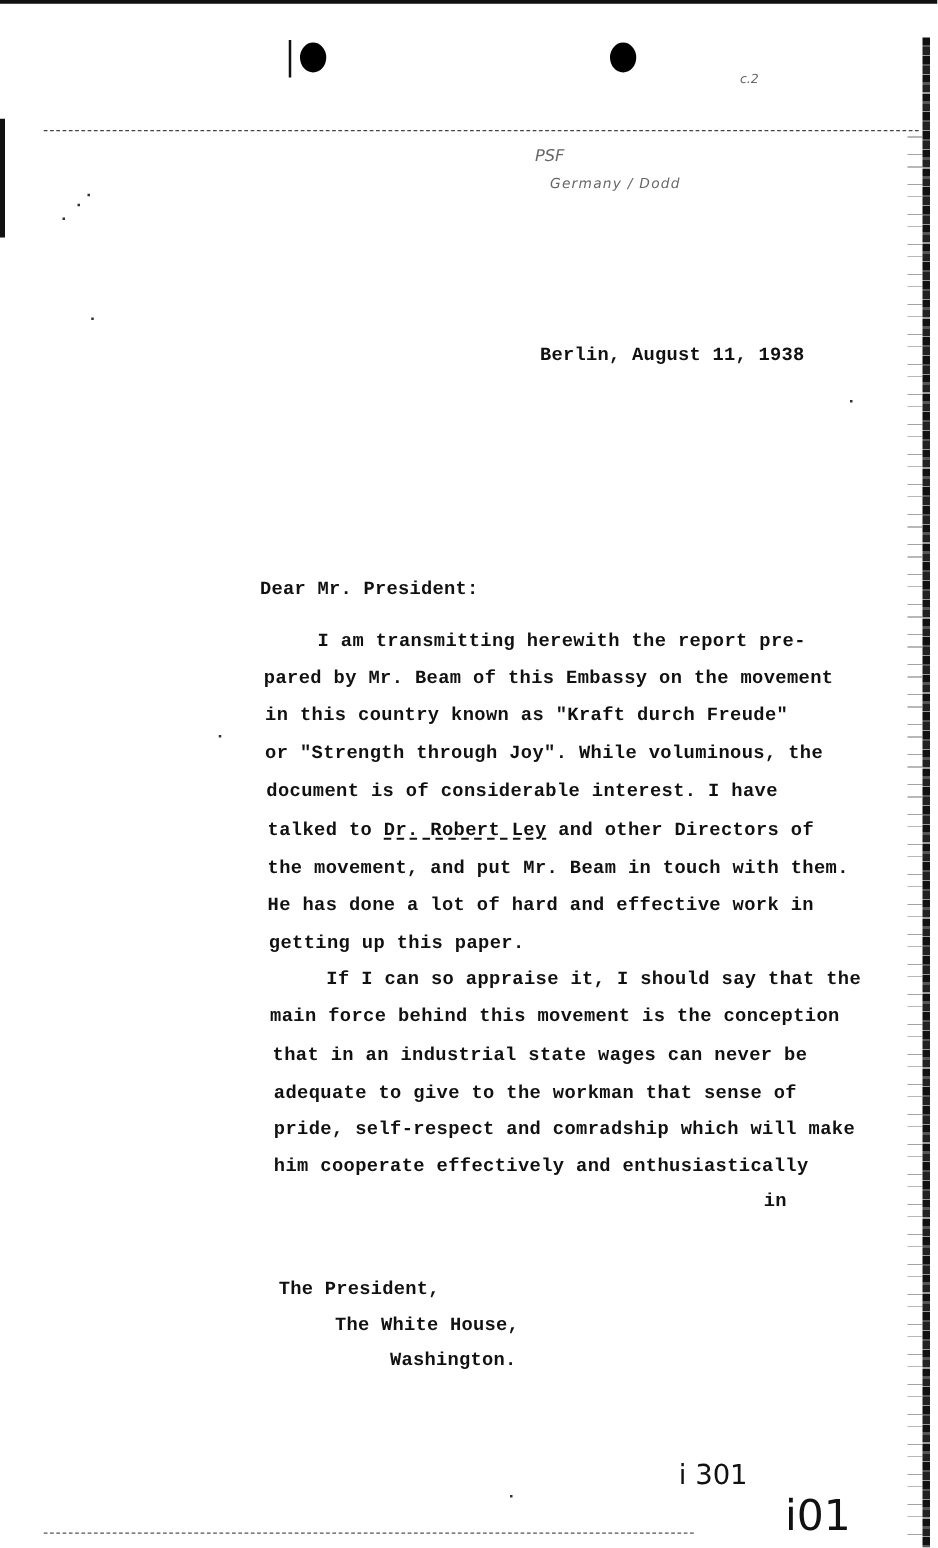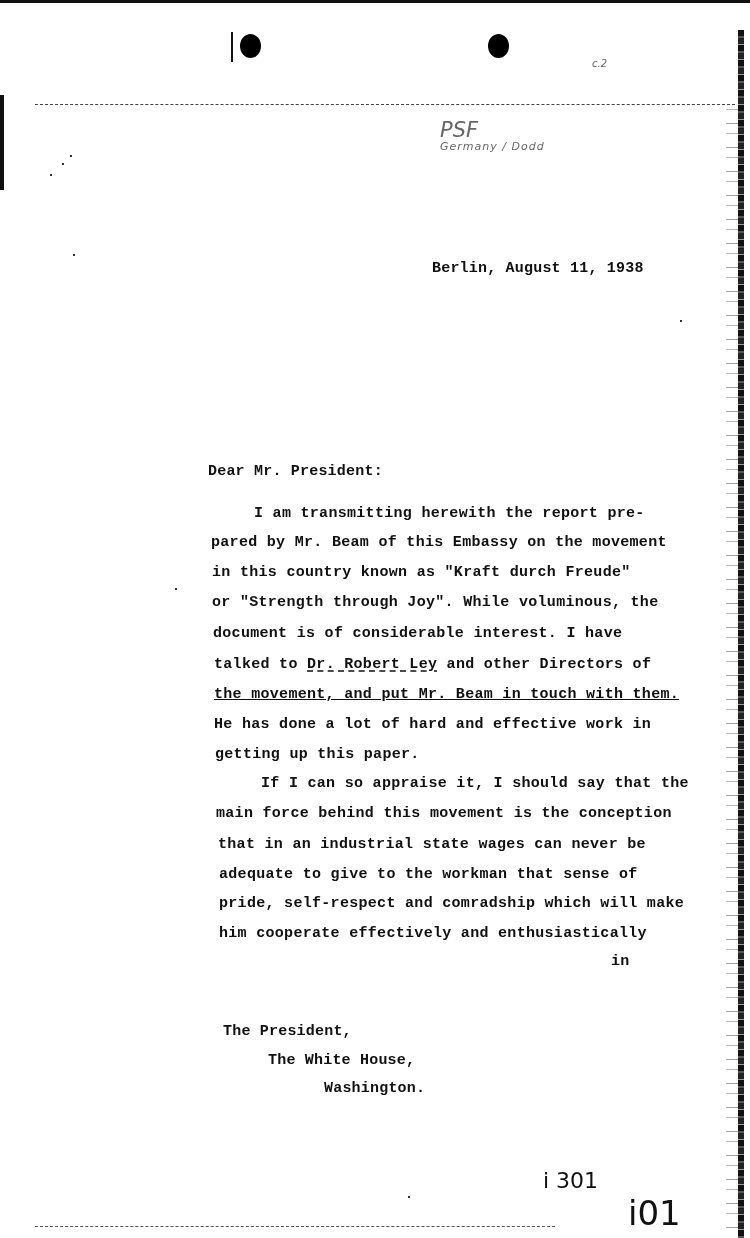--- a/index.html
+++ b/index.html
@@ -33,62 +33,62 @@
 <div class="right-edge"></div>
 <div class="right-speckle"></div>
 <div class="fold-line"></div>
 <div class="bottom-line"></div>
 
 <div class="punch-tick"></div>
 <div class="punch" style="left:240px; top:34px;"></div>
 <div class="punch" style="left:488px; top:34px;"></div>
 
 <div class="hand" style="left:592px; top:58px; font-size:10px;">c.2</div>
-<div class="hand" style="left:440px; top:118px; font-size:21px;text-align:right;">PSF</div>
+<div class="hand" style="left:428px; top:118px; font-size:13px;text-align:right;">PSF</div>
 <div class="hand" style="left:440px; top:140px; font-size:11px; letter-spacing:1px;">Germany / Dodd</div>
 
 <div class="speck" style="left:70px;top:155px"></div>
 <div class="speck" style="left:62px;top:163px"></div>
 <div class="speck" style="left:50px;top:174px"></div>
 <div class="speck" style="left:73px;top:254px"></div>
 <div class="speck" style="left:680px;top:320px"></div>
 <div class="speck" style="left:175px;top:588px"></div>
 <div class="speck" style="left:408px;top:1196px"></div>
 
-<div class="text" style="left:432px; top:260px;">Berlin, August 11, 1938</div>
+<div class="text" style="left:432px; top:276px;">Berlin, August 11, 1938</div>
 
 <div class="text" style="left:208px; top:463px;">Dear Mr. President:</div>
 
 <div>
   <div class="body-line" style="left:254px; top:505px;">I am transmitting herewith the report pre-</div>
   <div class="body-line" style="left:211px; top:534px;text-align:center;">pared by Mr. Beam of this Embassy on the movement</div>
   <div class="body-line" style="left:212px; top:564px;">in this country known as "Kraft durch Freude"</div>
   <div class="body-line" style="left:212px; top:594px;">or "Strength through Joy".  While voluminous, the</div>
   <div class="body-line" style="left:213px; top:625px;">document is of considerable interest.  I have</div>
   <div class="body-line" style="left:214px; top:656px;">
     <span>talked to</span>
     <span class="underline">Dr. Robert Ley</span>
     <span>and other Directors of</span>
   </div>
-  <div class="body-line" style="left:214px; top:686px;text-decoration:underline;">the movement, and put Mr. Beam in touch with them.</div>
+  <div class="body-line" style="left:214px; top:686px;">the movement, and put Mr. Beam in touch with them.</div>
   <div class="body-line" style="left:214px; top:716px;">He has done a lot of hard and effective work in</div>
   <div class="body-line" style="left:215px; top:746px;">getting up this paper.</div>
 </div>
 
 <div>
   <div class="body-line" style="left:261px; top:775px;">If I can so appraise it, I should say that the</div>
   <div class="body-line" style="left:216px; top:805px;">main force behind this movement is the conception</div>
   <div class="body-line" style="left:218px; top:836px;">that in an industrial state wages can never be</div>
   <div class="body-line" style="left:219px; top:866px;">adequate to give to the workman that sense of</div>
   <div class="body-line" style="left:219px; top:895px;">pride, self-respect and comradship which will make</div>
   <div class="body-line" style="left:219px; top:925px;">him cooperate effectively and enthusiastically</div>
 </div>
 
 <div class="text" style="left:611px; top:953px;">in</div>
 
 <div>
   <div class="text" style="left:223px; top:1023px;">The President,</div>
   <div class="text" style="left:268px; top:1052px;">The White House,</div>
-  <div class="text" style="left:312px; top:1080px;margin-left:12px;">Washington.</div>
+  <div class="text" style="left:312px; top:1080px;">Washington.</div>
 </div>
 
 <div class="file-num" style="left:543px; top:1168px; font-size:22px;">i 301</div>
 <div class="file-num" style="left:584px; top:1196px; font-size:34px; line-height:34px;margin-left:44px;">i01</div>
 
 </body></html>

